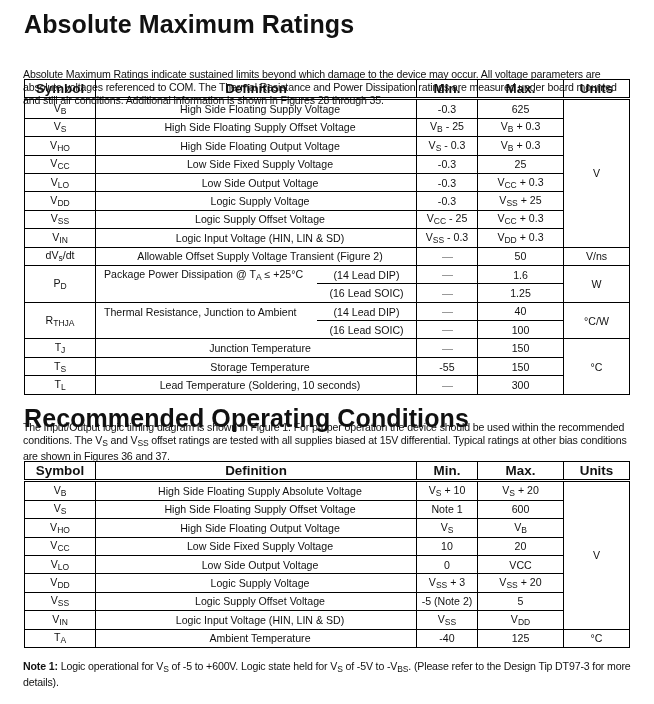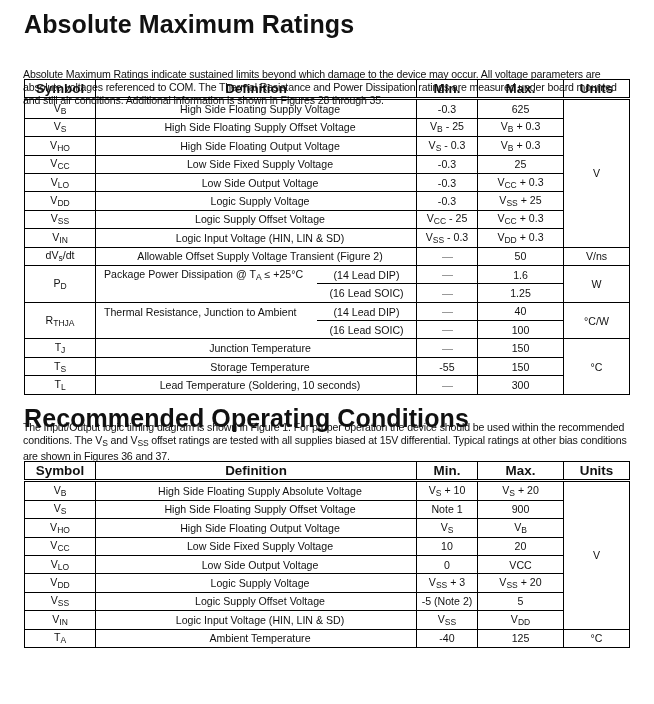--- a/index.html
+++ b/index.html
@@ -183,21 +183,21 @@
           <td>V<sub>B</sub></td>
           <td class="def"><span>High Side Floating Supply Absolute Voltage</span></td>
           <td>V<sub>S</sub> + 10</td>
           <td>V<sub>S</sub> + 20</td>
           <td rowspan="8">V</td>
         </tr>
         <tr>
           <td>V<sub>S</sub></td>
           <td class="def"><span>High Side Floating Supply Offset Voltage</span></td>
           <td>Note 1</td>
-          <td>900</td>
+          <td>600</td>
         </tr>
         <tr>
           <td>V<sub>HO</sub></td>
           <td class="def"><span>High Side Floating Output Voltage</span></td>
           <td>V<sub>S</sub></td>
           <td>V<sub>B</sub></td>
         </tr>
         <tr>
           <td>V<sub>CC</sub></td>
           <td class="def"><span>Low Side Fixed Supply Voltage</span></td>
@@ -232,14 +232,17 @@
           <td>T<sub>A</sub></td>
           <td class="def"><span>Ambient Temperature</span></td>
           <td>-40</td>
           <td>125</td>
           <td rowspan="1">°C</td>
         </tr>
       </tbody>
   </table>
 
   <div class="notes" style="top:660px;">
+    <div>
+      <b>Note 1:</b><span>  Logic operational for V</span><sub>S</sub><span> of -5 to +600V.  Logic state held for V</span><sub>S</sub><span> of -5V to -V</span><sub>BS</sub><span>. (Please refer to the Design Tip DT97-3 for more details).</span>
+    </div>
   </div>
 </div>
 
 </body></html>

